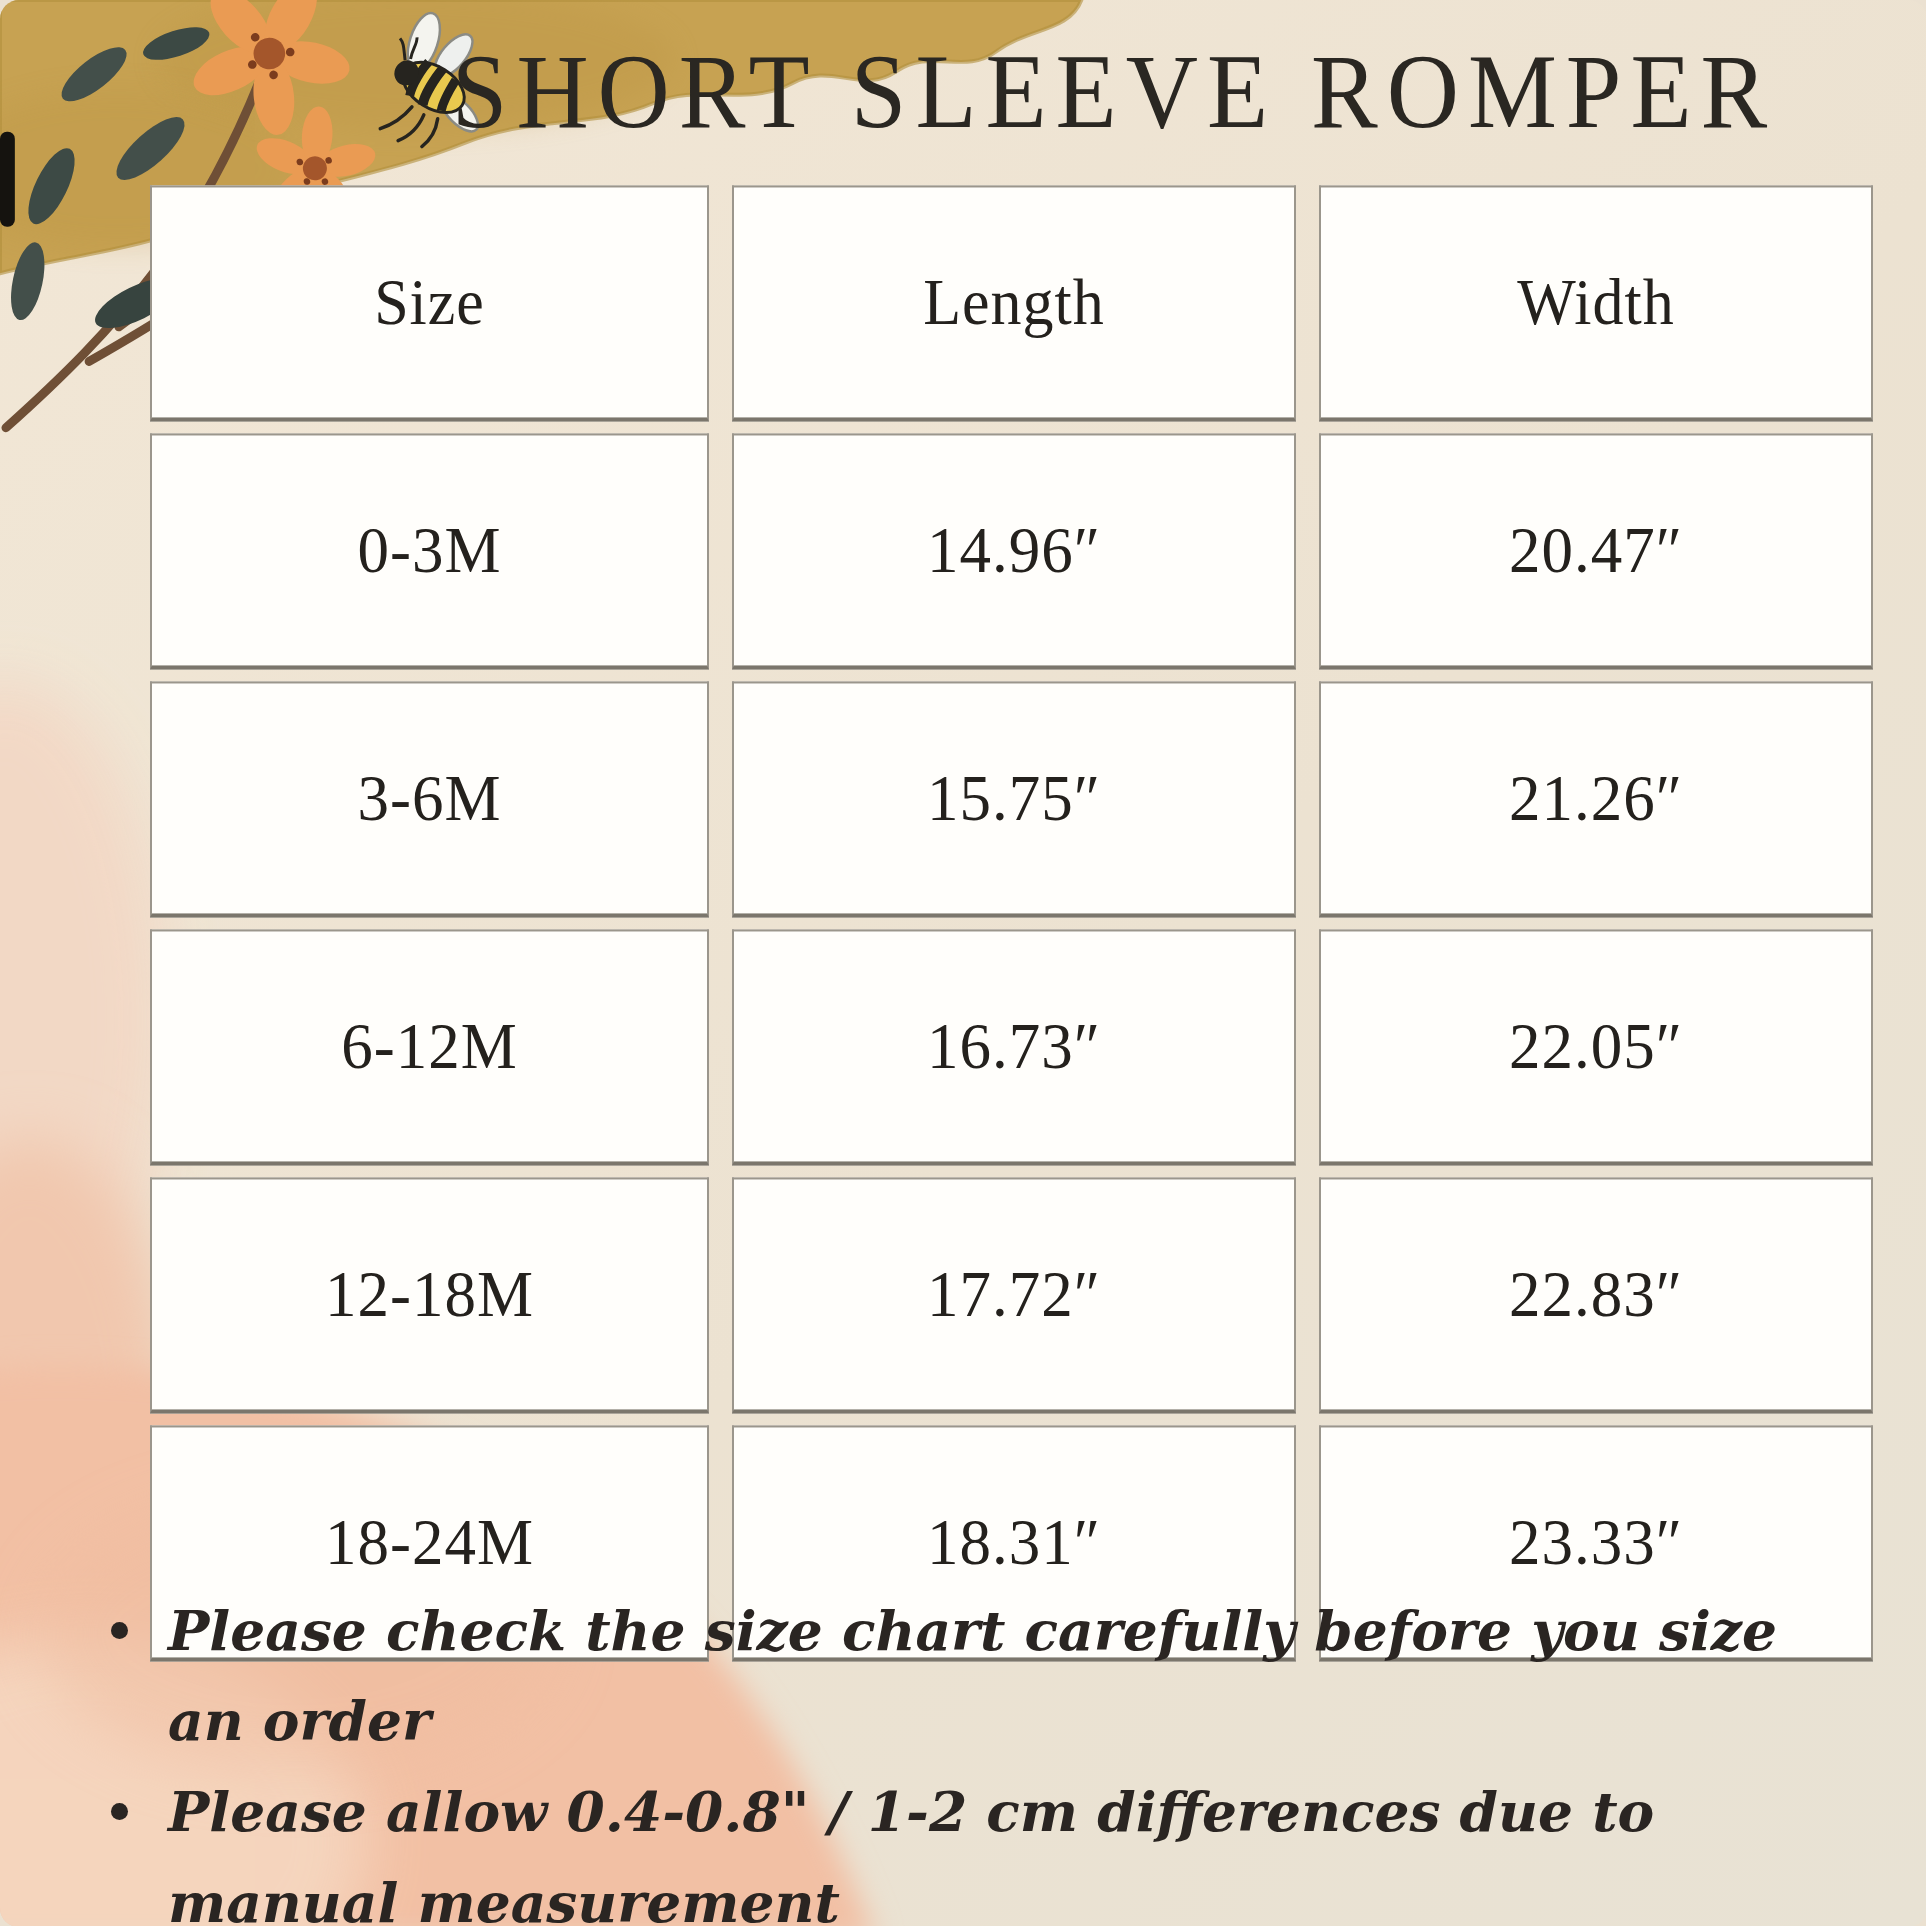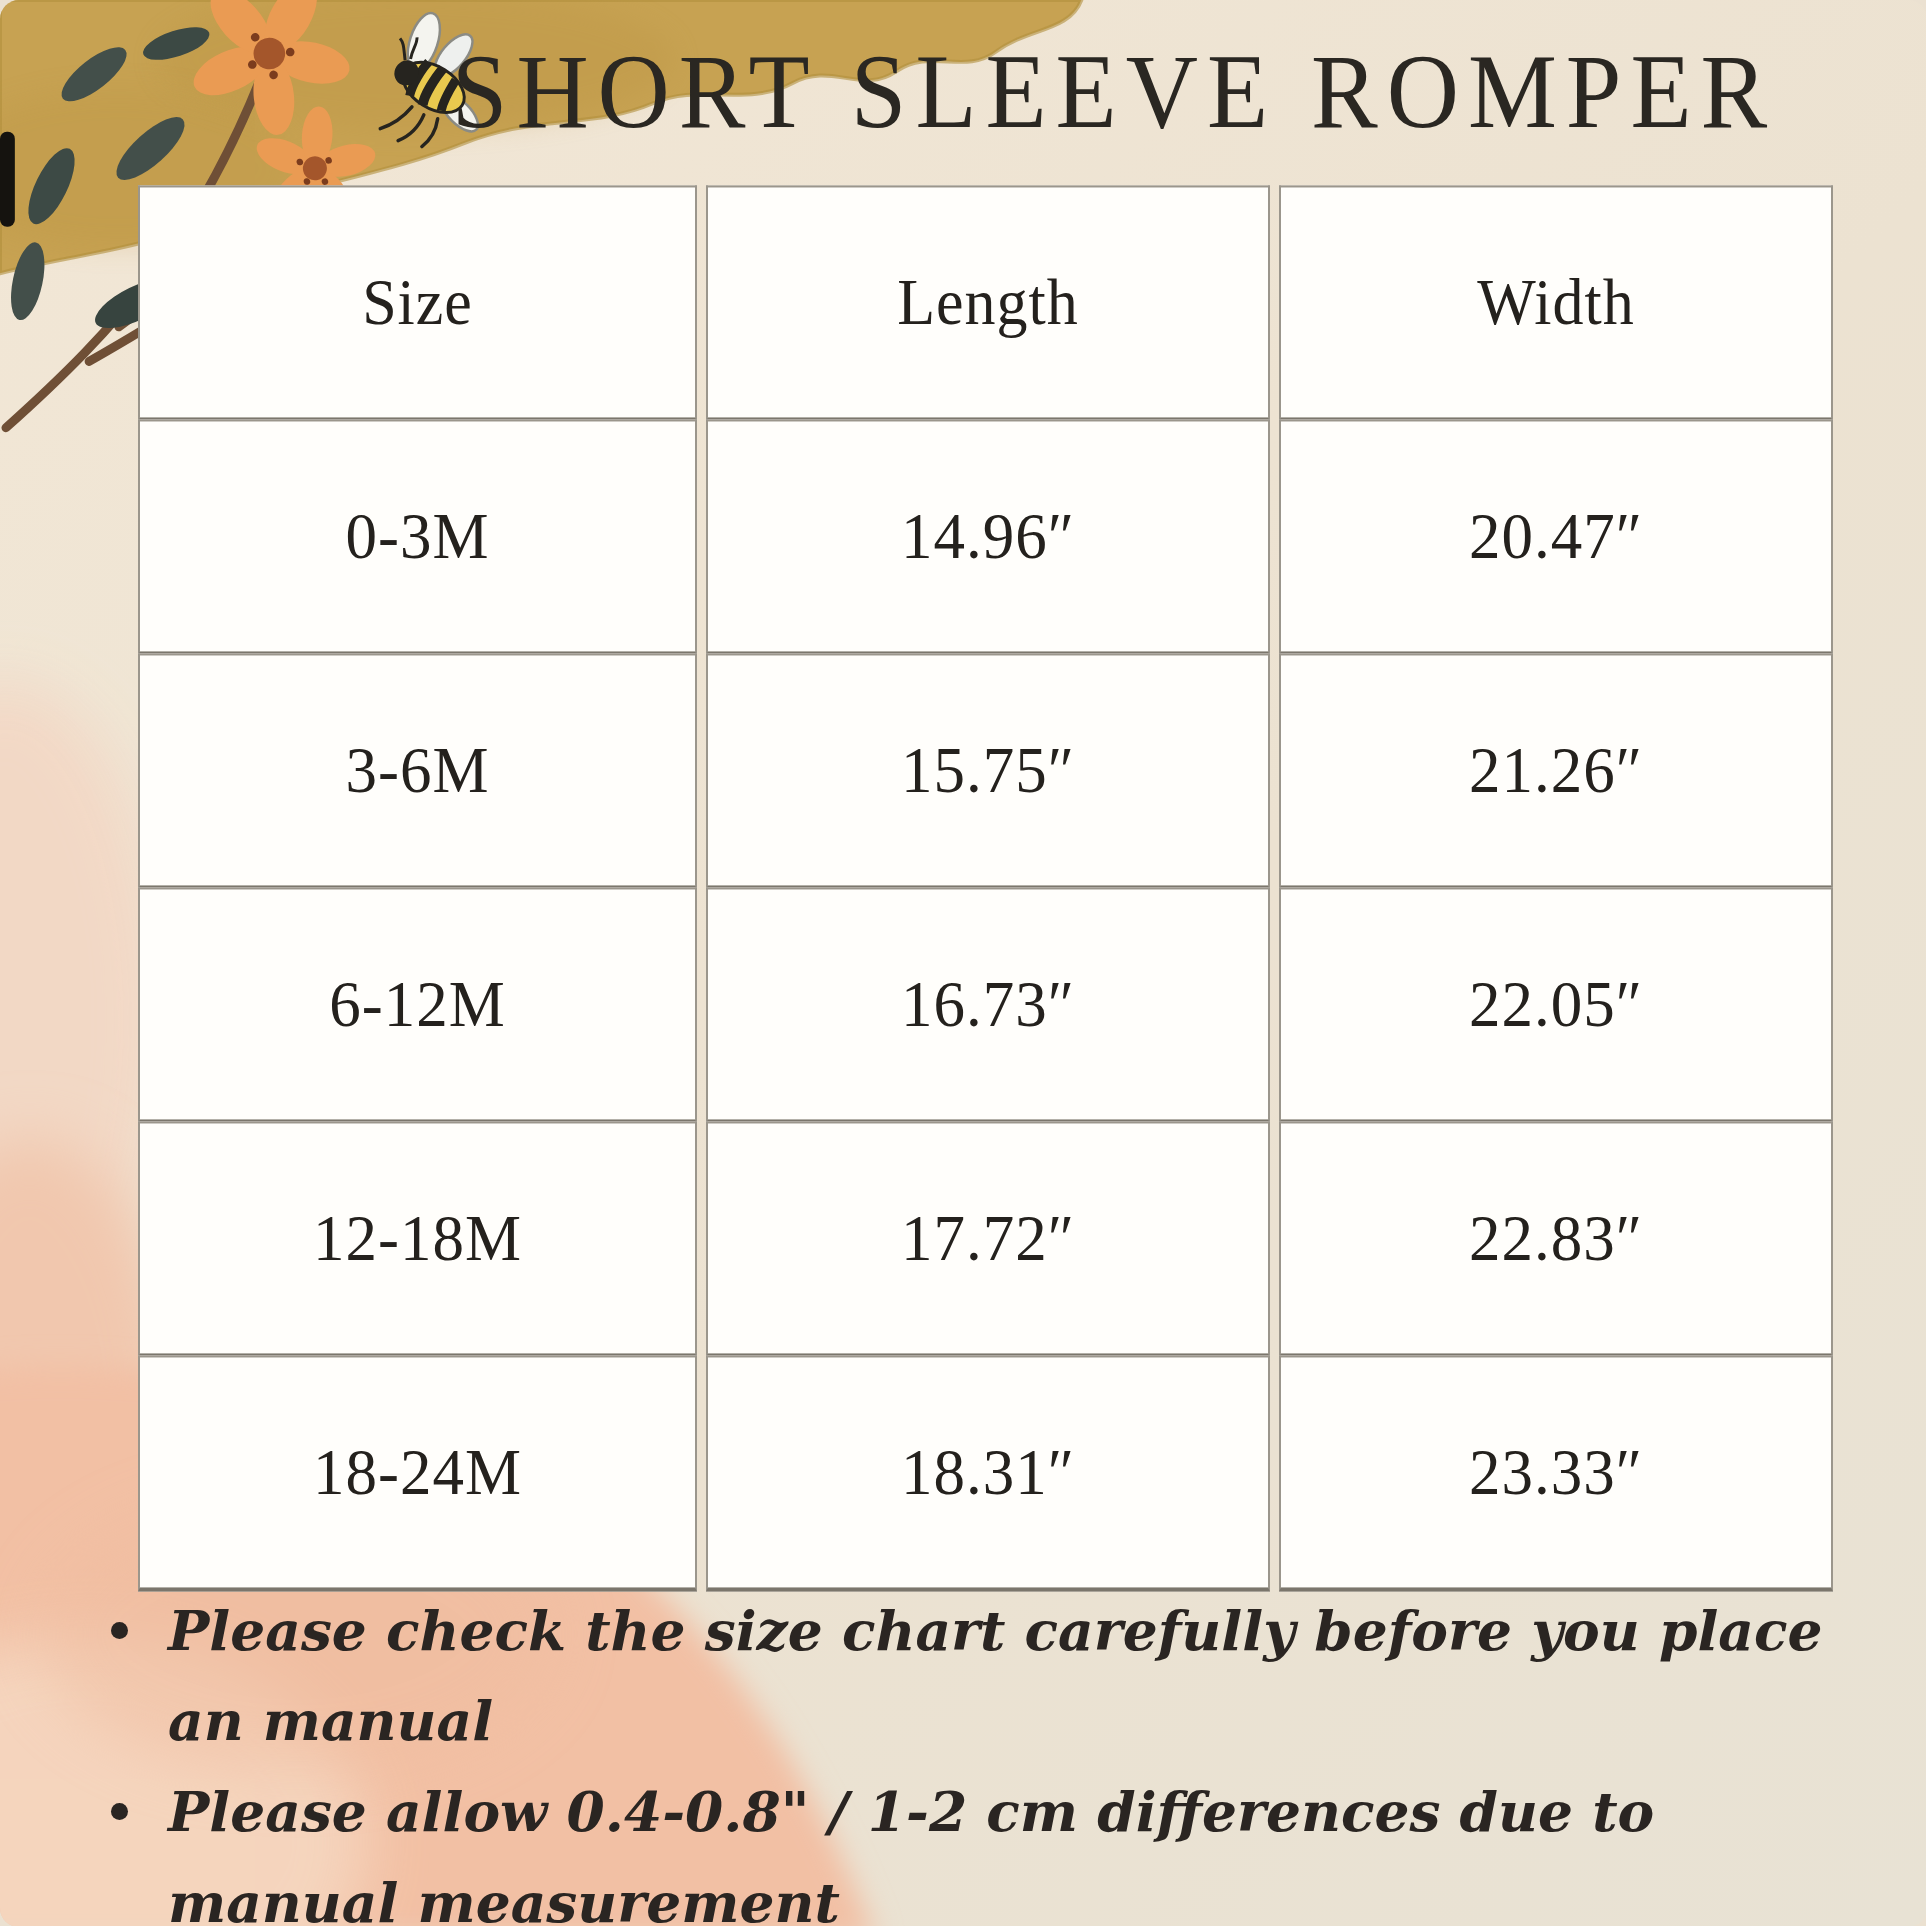--- a/index.html
+++ b/index.html
@@ -5,23 +5,23 @@
   html,body{margin:0;padding:0;}
   body{width:1927px;height:1927px;background:#ebe1d1;font-family:"Liberation Serif","DejaVu Serif",serif;}
   .page{position:relative;width:1927px;height:1927px;overflow:hidden;border-radius:19px;}
   .bg-decor{position:absolute;left:0;top:0;width:1927px;height:1927px;display:block;}
 
   .title{position:absolute;left:396px;top:22px;width:1436px;height:139px;margin:0;
          display:flex;align-items:center;justify-content:center;
          font-size:100px;font-weight:500;letter-spacing:9px;color:#2a2722;
          transform:scaleY(1.06);white-space:nowrap;}
 
-  .size-table{position:absolute;left:108px;top:191px;width:1696px;
+  .size-table{position:absolute;left:120px;top:191px;width:1696px;
               display:grid;grid-template-columns:559px 564px 554px;
-              grid-template-rows:repeat(6,225px);gap:9px;padding-left:30px;}
+              grid-template-rows:repeat(6,225px);gap:23px;padding-left:30px;}
   .cell{background:#fffefb;border:2px solid #9b968c;border-bottom:4px solid #7b766c;
         display:flex;align-items:center;justify-content:center;
         font-size:63px;color:#24211d;letter-spacing:1px;transform:scaleY(1.05);}
   .cell.head{font-size:62px;}
 
   .notes{position:absolute;left:95px;top:1586px;width:1757px;margin:0;padding:0;list-style:none;}
   .notes li{position:relative;padding-left:73px;margin:0 0 1px 0;
             font-family:"DejaVu Serif",serif;font-style:italic;font-weight:600;
             font-size:55px;line-height:1.64;color:#2a2522;}
   .notes li::before{content:"";position:absolute;left:16px;top:36px;width:17px;height:17px;
@@ -143,18 +143,18 @@
       <div class="cell">22.05″</div>
       <div class="cell">12-18M</div>
       <div class="cell">17.72″</div>
       <div class="cell">22.83″</div>
       <div class="cell">18-24M</div>
       <div class="cell">18.31″</div>
       <div class="cell">23.33″</div>
     </div>
 
   <ul class="notes">
-      <li>Please check the size chart carefully before you place an manual</li>
+      <li>Please check the size chart carefully before you size an order</li>
       <li>Please allow 0.4-0.8" / 1-2 cm differences due to manual measurement</li>
     </ul>
 
 </div>
 
 
 </body></html>

